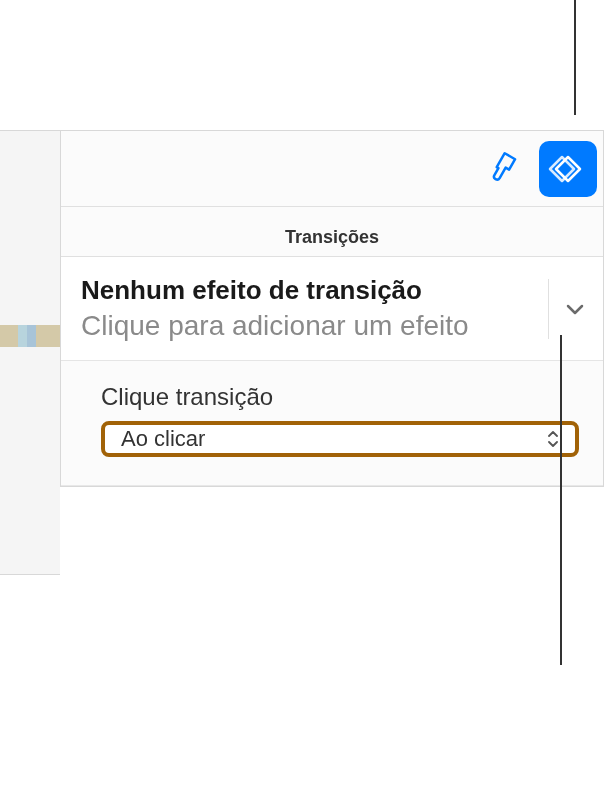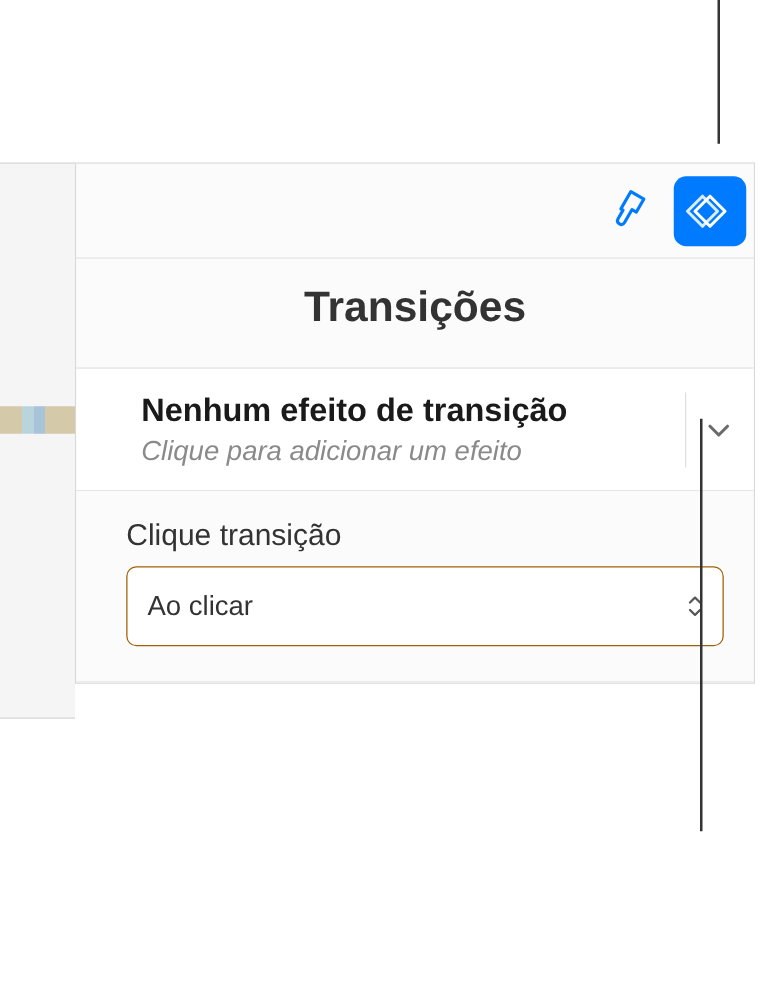--- a/index.html
+++ b/index.html
@@ -81,49 +81,47 @@
       cursor: pointer;
     }
     .format-btn {
       background: transparent;
     }
     .animate-btn {
       background: #007AFF;
     }
     .panel-title {
       text-align: center;
-      font-size: 34px;
+      font-size: 18px;
       font-weight: 600;
       color: #333;
-      padding: 20px 0 28px 0;
+      padding: 20px 0 8px 0;
       border-bottom: 1px solid #e0e0e0;
       background: #fbfbfb;
     }
     .effect-row {
       display: flex;
       align-items: center;
       background: #ffffff;
       border-bottom: 1px solid #e5e5e5;
       padding: 18px 14px 18px 20px;
       cursor: pointer;
     }
     .effect-text {
       flex: 1;
-      margin-left: 32px;
     }
     .effect-title {
       font-size: 26px;
       font-weight: 700;
       color: #1a1a1a;
       margin-bottom: 4px;
     }
     .effect-subtitle {
-      font-size: 22px;
+      font-size: 28px;
       color: #8a8a8a;
-      font-style: italic;
     }
     .effect-divider {
       width: 1px;
       height: 60px;
       background: #e0e0e0;
       margin: 0 12px 0 8px;
     }
     .effect-chevron {
       display: flex;
       align-items: center;
@@ -135,24 +133,24 @@
       background: #fbfbfb;
       border-bottom: 1px solid #e8e8e8;
     }
     .start-label {
       font-size: 24px;
       color: #333;
       margin-bottom: 10px;
     }
     .select-wrap {
       position: relative;
-      border: 1px solid #a16207;
+      border: 4px solid #a16207;
       border-radius: 8px;
       background: #ffffff;
-      height: 64px;
+      height: 36px;
       display: flex;
       align-items: center;
       padding: 0 16px;
       cursor: pointer;
     }
     .select-value {
       flex: 1;
       font-size: 22px;
       color: #333;
     }

